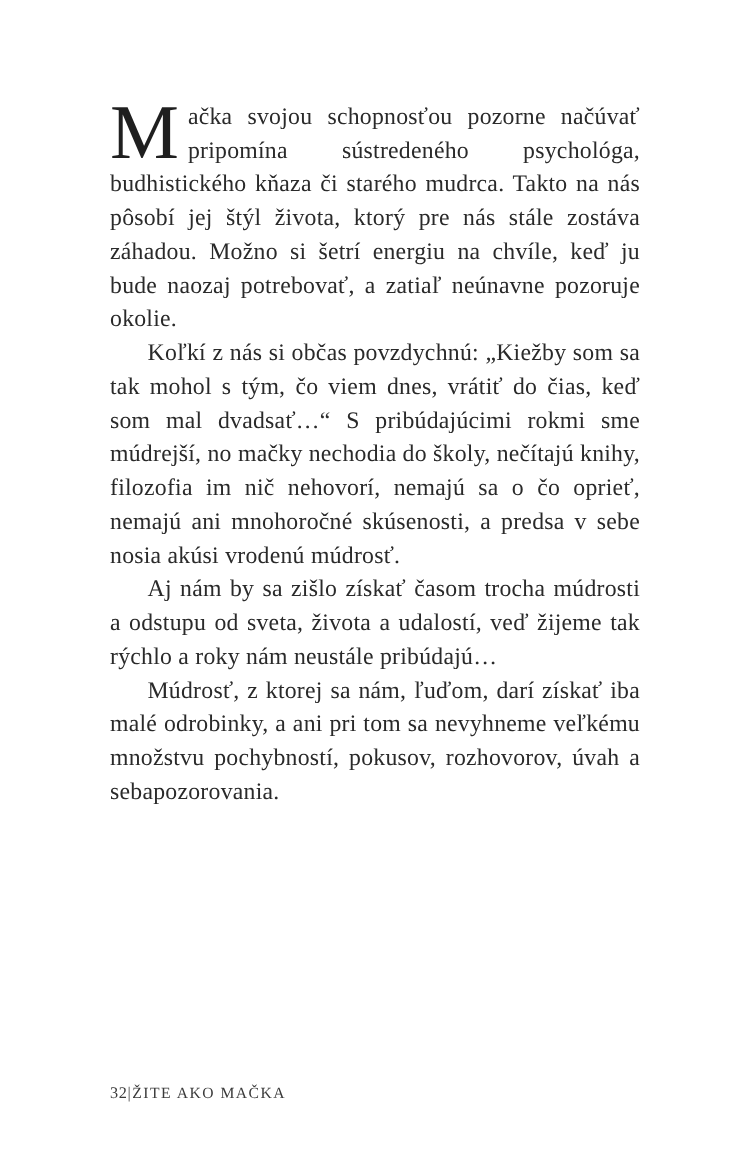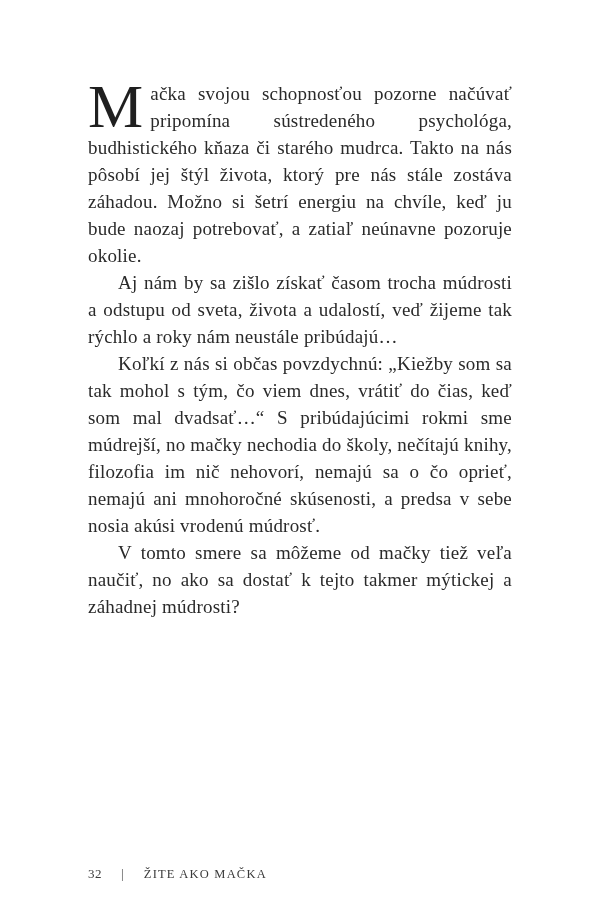--- a/index.html
+++ b/index.html
@@ -46,21 +46,21 @@
   .footer {
     position: absolute;
     left: 88px;
     top: 866px;
     width: 424px;
     font-size: 13px;
     letter-spacing: 1.2px;
     color: #3a3a3a;
     display: flex;
     align-items: center;
-    gap: 19px;
+    gap: 0;
   }
   .footer .pagenum {
     letter-spacing: 0.5px;
   }
   .footer .sep {
     color: #4a4a4a;
   }
   .footer .running-title {
     text-transform: uppercase;
     font-size: 12.5px;
@@ -68,23 +68,23 @@
 </style>
 </head>
 <body>
 
 <div class="page">
 
   <div class="text-block">
     <p class="first">
       <span class="dropcap">M</span><span>ačka svojou schopnosťou pozorne načúvať pripomína sústredeného psychológa, budhistického kňaza či starého mudrca. Takto na nás pôsobí jej štýl života, ktorý pre nás stále zostáva záhadou. Možno si šetrí energiu na chvíle, keď ju bude naozaj potrebovať, a zatiaľ neúnavne pozoruje okolie.</span>
     </p>
+    <p>Koľkí z nás si občas povzdychnú: „Kiežby som sa tak mohol s tým, čo viem dnes, vrátiť do čias, keď som mal dvadsať…“ S pribúdajúcimi rokmi sme múdrejší, no mačky nechodia do školy, nečítajú knihy, filozofia im nič nehovorí, nemajú sa o čo oprieť, nemajú ani mnohoročné skúsenosti, a predsa v sebe nosia akúsi vrodenú múdrosť.</p>
     <p>Aj nám by sa zišlo získať časom trocha múdrosti a odstupu od sveta, života a udalostí, veď žijeme tak rýchlo a roky nám neustále pribúdajú…</p>
-    <p>Koľkí z nás si občas povzdychnú: „Kiežby som sa tak mohol s tým, čo viem dnes, vrátiť do čias, keď som mal dvadsať…“ S pribúdajúcimi rokmi sme múdrejší, no mačky nechodia do školy, nečítajú knihy, filozofia im nič nehovorí, nemajú sa o čo oprieť, nemajú ani mnohoročné skúsenosti, a predsa v sebe nosia akúsi vrodenú múdrosť.</p>
-    <p>V tomto smere sa môžeme od mačky tiež veľa naučiť, no ako sa dostať k tejto takmer mýtickej a záhadnej múdrosti?</p>
+    <p>Múdrosť, z ktorej sa nám, ľuďom, darí získať iba malé odrobinky, a ani pri tom sa nevyhneme veľkému množstvu pochybností, pokusov, rozhovorov, úvah a sebapozorovania.</p>
   </div>
 
   <div class="footer">
     <span class="pagenum">32</span>
     <span class="sep">|</span>
     <span class="running-title">ŽITE AKO MAČKA</span>
   </div>
 
 </div>
 

